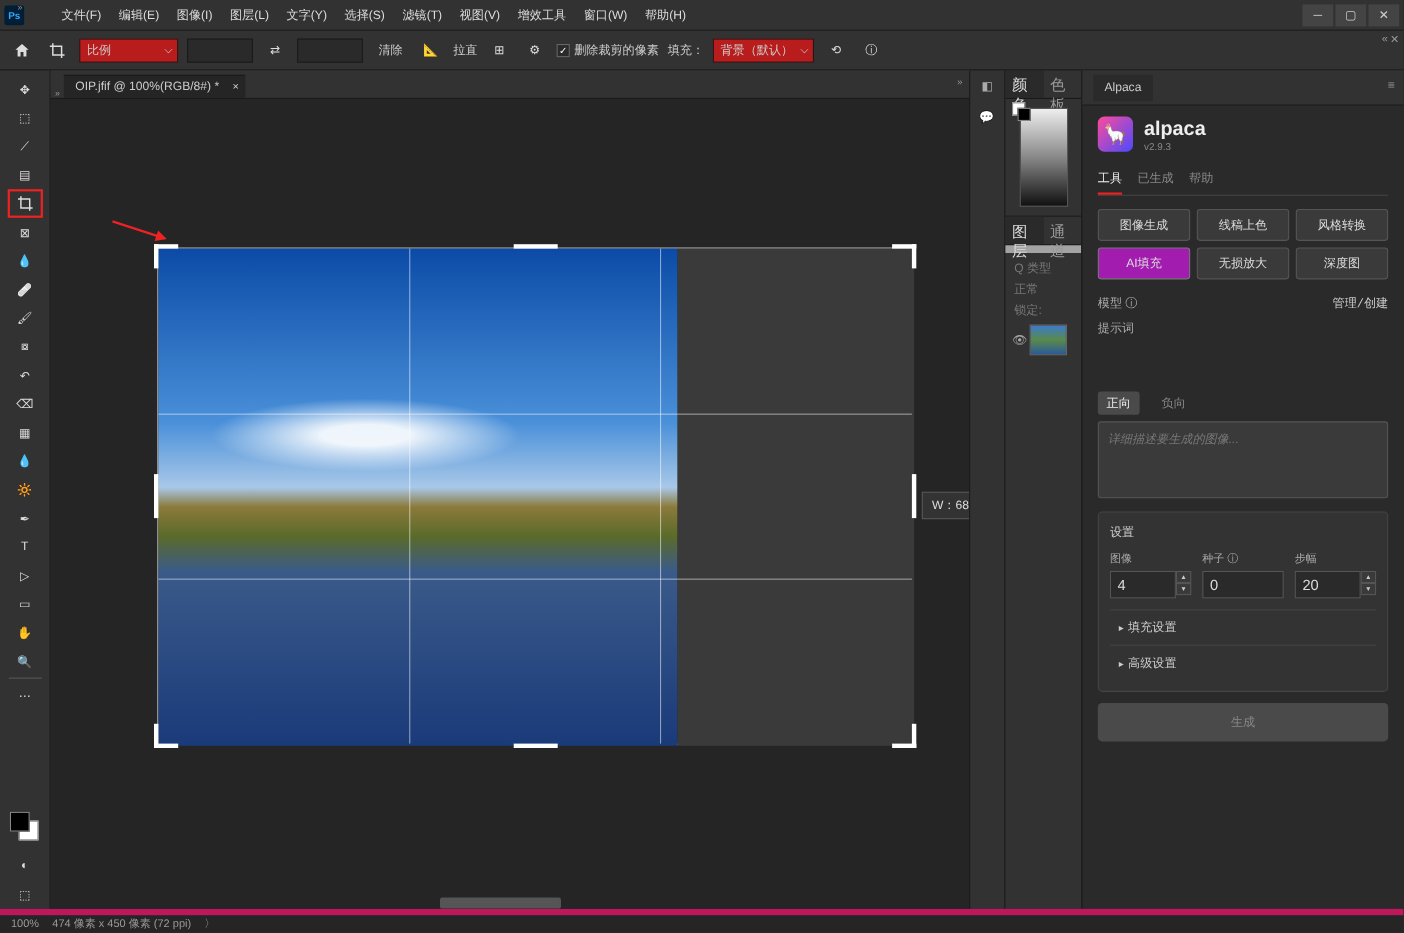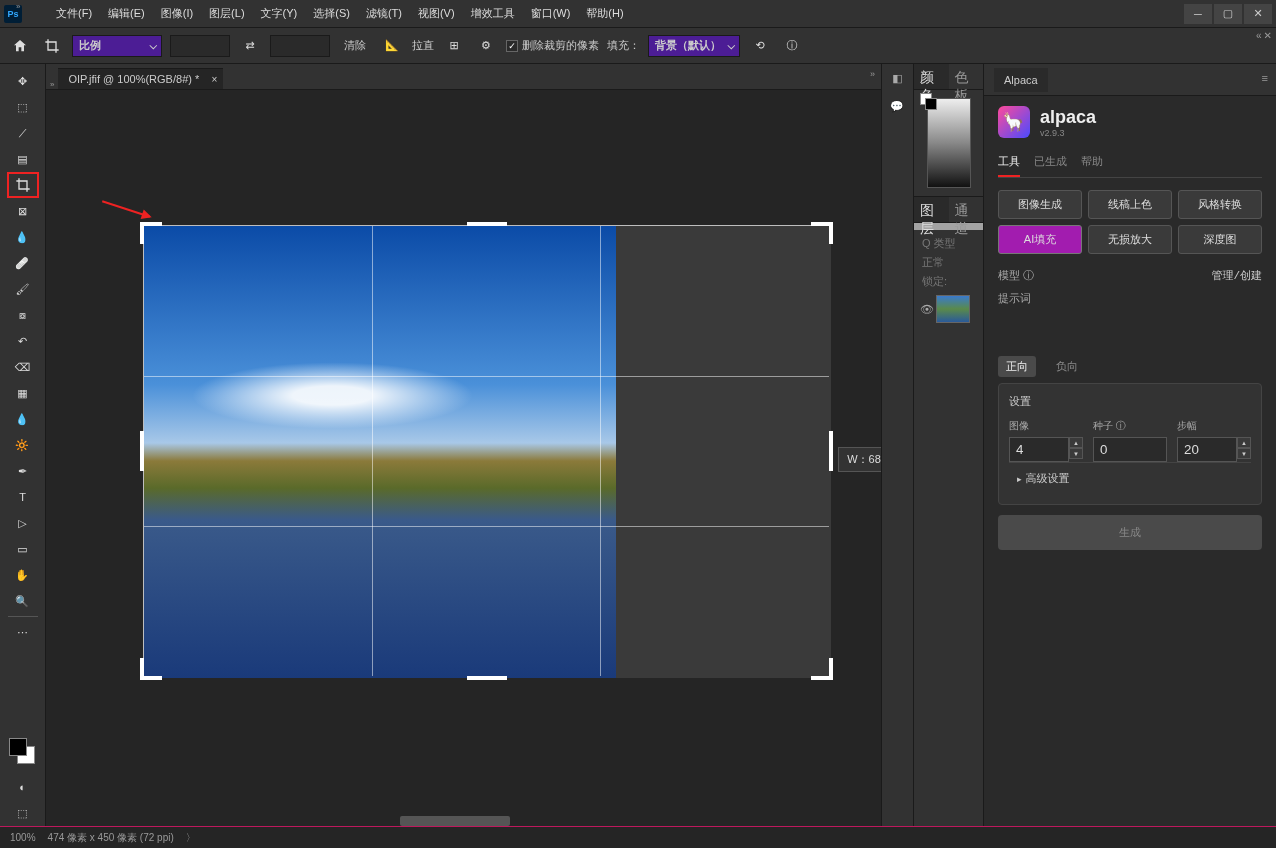--- a/index.html
+++ b/index.html
@@ -8,21 +8,21 @@
 
 .menubar { height: 28px; background: #323232; display: flex; align-items: center; padding: 0 4px; border-bottom: 1px solid #1a1a1a; }
 .ps-logo { width: 18px; height: 18px; background: #001e36; color: #31a8ff; display: flex; align-items: center; justify-content: center; font-size: 9px; font-weight: bold; margin-right: 26px; border-radius: 2px; }
 .menu-item { padding: 0 8px; color: #ddd; cursor: pointer; }
 .win-controls { margin-left: auto; display: flex; gap: 2px; }
 .win-btn { width: 28px; height: 20px; background: #444; display: flex; align-items: center; justify-content: center; color: #ccc; cursor: pointer; }
 
 
 .options-bar { height: 36px; background: #323232; display: flex; align-items: center; padding: 0 8px; gap: 8px; border-bottom: 1px solid #1a1a1a; position: relative; }
 .opt-icon { width: 24px; height: 24px; display: flex; align-items: center; justify-content: center; cursor: pointer; color: #ddd; }
-.dropdown-field { background: #4c1d95; border: 1px solid #1a1a1a; padding: 2px 18px 2px 6px; color: #ccc; position: relative; min-width: 90px; height: 22px; display: flex; align-items: center; font-weight: bold; }
+.dropdown-field { background: #b91c1c; border: 1px solid #1a1a1a; padding: 2px 18px 2px 6px; color: #ccc; position: relative; min-width: 90px; height: 22px; display: flex; align-items: center; }
 .dropdown-field::after { content: "⌵"; position: absolute; right: 4px; font-size: 10px; }
 .input-field { background: #2a2a2a; border: 1px solid #1a1a1a; width: 60px; height: 22px; color: #ccc; padding: 0 4px; }
 .checkbox { width: 12px; height: 12px; border: 1px solid #666; background: #2a2a2a; display: inline-flex; align-items: center; justify-content: center; margin-right: 4px; }
 .checkbox.checked::after { content: "✓"; font-size: 9px; color: #fff; }
 .opt-close { position: absolute; right: 4px; top: 2px; display: flex; gap: 2px; }
 .opt-close span { font-size: 10px; cursor: pointer; color: #999; }
 
 
 .main-area { display: flex; height: calc(100% - 64px - 22px); }
 
@@ -132,21 +132,21 @@
 .spin-btn { background: #3a3a3a; border: 1px solid #555; height: 11px; font-size: 6px; display: flex; align-items: center; justify-content: center; cursor: pointer;}
 
 .accordion { display: flex; align-items: center; padding: 8px; color: #ccc; cursor: pointer; border-top: 1px solid #444;}
 .accordion::before { content: "▸ "; font-size: 9px; margin-right: 4px;}
 
 .warn-btn { border: 1px solid #a44; background: rgba(170,68,68,0.15); padding: 10px; text-align: center; color: #ddd; border-radius: 4px; margin: 10px 0; cursor: pointer;}
 .warn-btn::before { content: "⚠ "; }
 .gen-btn { background: #4a4a4a; padding: 10px; text-align: center; color: #888; border-radius: 4px; margin-top: 6px;}
 
 
-.status-bar { height: 22px; background: #252525; display: flex; align-items: center; padding: 0 10px; font-size: 10px; color: #999; gap: 12px; border-top: 1px solid #be185d;}
+.status-bar { height: 22px; background: #252525; display: flex; align-items: center; padding: 0 10px; font-size: 10px; color: #999; gap: 12px; border-top: 6px solid #be185d;}
 .scroll-thumb { position: absolute; bottom: 22px; left: 400px; width: 110px; height: 10px; background: #555; border-radius: 2px;}
 
 .color-swatches { display: flex; flex-direction: column; gap: 2px; margin-top: auto; margin-bottom: 8px; position: relative;}
 .cs-pair { position: relative; width: 28px; height: 28px;}
 .cs-fg { position: absolute; width: 18px; height: 18px; background: #000; border: 1px solid #888; top: 0; left: 0; z-index: 2;}
 .cs-bg { position: absolute; width: 18px; height: 18px; background: #fff; border: 1px solid #888; top: 8px; left: 8px;}
 
 svg { width: 16px; height: 16px; }
 </style>
 </head>
@@ -344,20 +344,21 @@
       </div>
       <div class="alp-row">
         <span class="alp-label"><span>模型</span> ⓘ</span>
         <span class="alp-link">管理/创建</span>
       </div>
       <div class="alp-label" style="margin-bottom:6px">提示词</div>
       <div class="prompt-tabs">
         <div class="prompt-tab active">正向</div>
         <div class="prompt-tab">负向</div>
       </div>
+      <div class="prompt-box">详细描述要生成的图像...</div>
 
       <div class="settings-sec">
         <div class="settings-title">设置</div>
         <div class="num-inputs">
           <div class="num-group">
             <span class="num-lbl">图像</span>
             <div class="num-field">
               <input class="num-val" value="4" style="">
               <div class="spinner">
                   <div class="spin-btn">▲</div>
@@ -375,20 +376,21 @@
             <span class="num-lbl">步幅</span>
             <div class="num-field">
               <input class="num-val" value="20" style="">
               <div class="spinner">
                   <div class="spin-btn">▲</div>
                   <div class="spin-btn">▼</div>
                 </div>
             </div>
           </div>
         </div>
+        <div class="accordion" style="margin-top:10px">填充设置</div>
         <div class="accordion">高级设置</div>
       </div>
       <div class="gen-btn">生成</div>
     </div>
   </div>
 </div>
 
 <div class="status-bar">
   <span>100%</span>
   <span>474 像素 x 450 像素 (72 ppi)</span>

